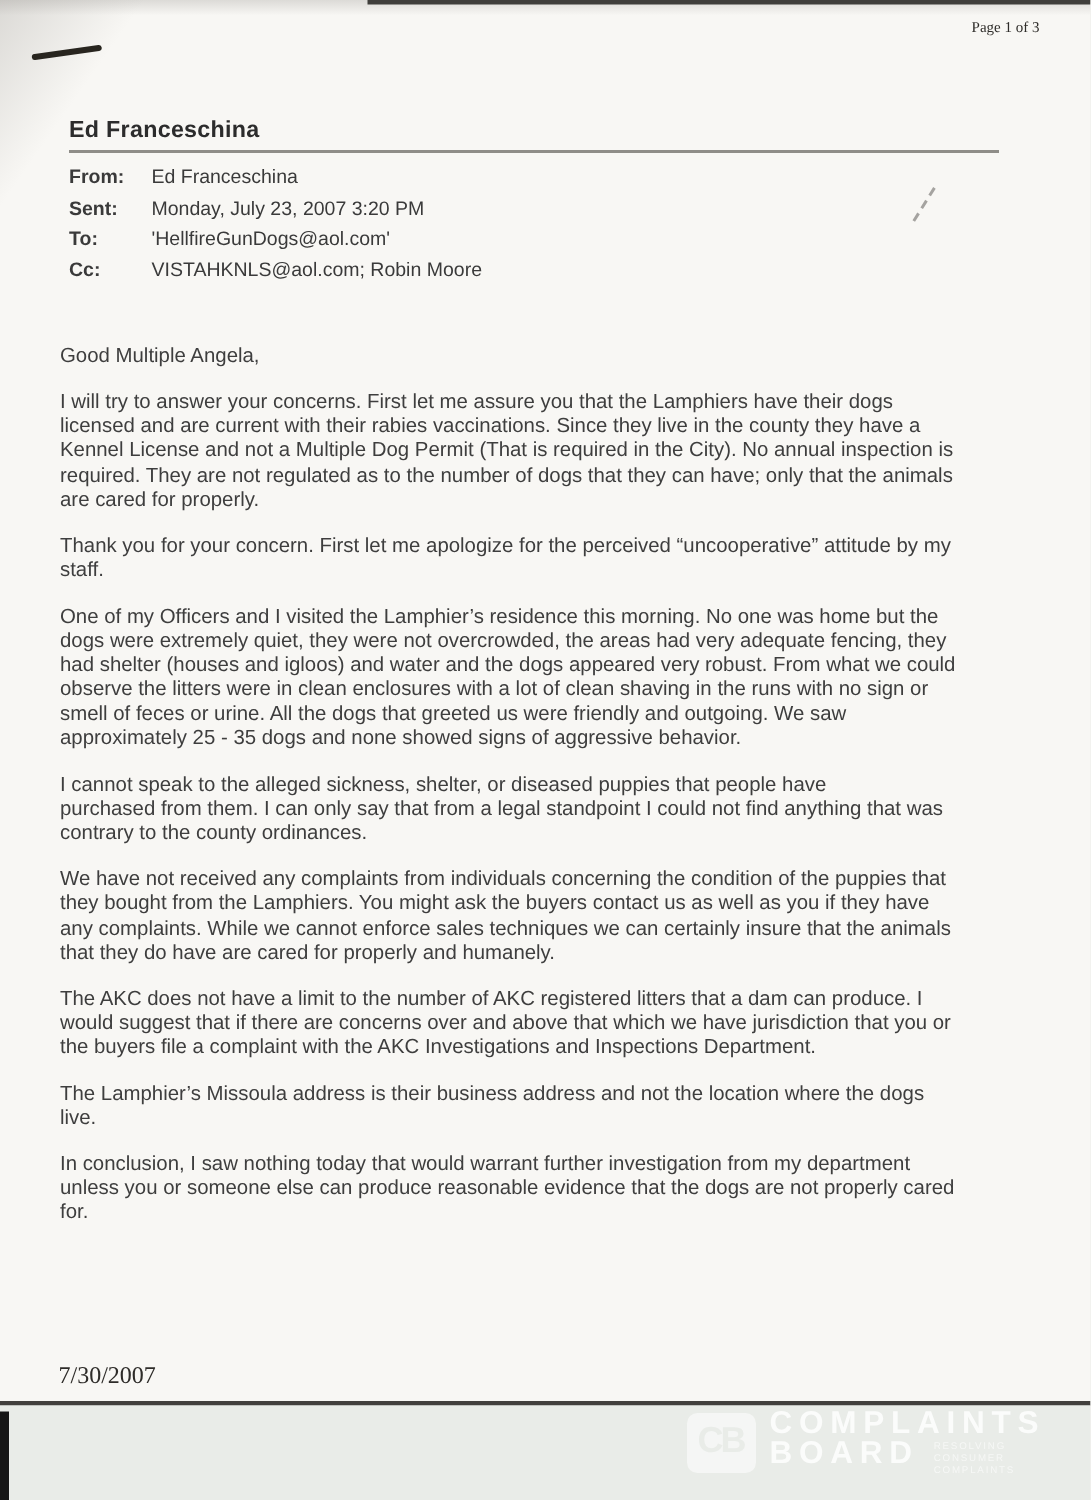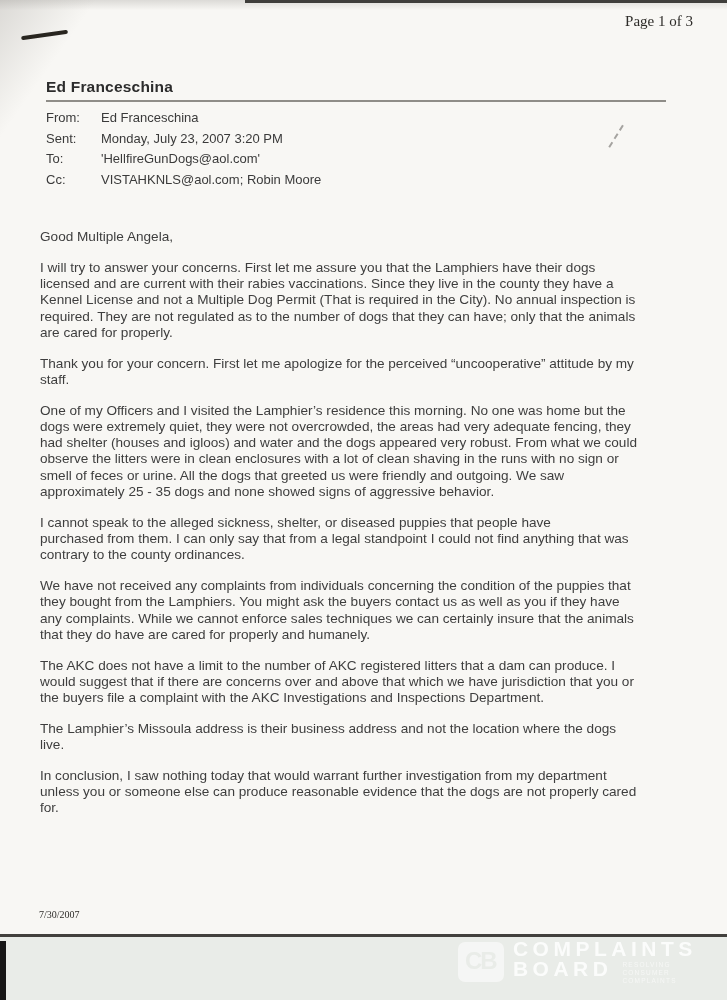--- a/index.html
+++ b/index.html
@@ -30,48 +30,48 @@
   .scribble-mark {
     position:absolute; left:614px; top:127px; width:14px; height:26px;
     border-left:2px dashed #8a8884;
     transform:rotate(32deg);
     opacity:0.75;
   }
   
   .page-number {
     position:absolute; right:34px; top:13px;
     font-family:"Liberation Serif", serif;
-    font-size:15px; color:#2e2c29;
+    font-size:10px; color:#2e2c29;
   }
   .doc-title {
     position:absolute; left:46px; top:78px;
     font-size:15.5px; font-weight:bold; color:#2c2c2c; letter-spacing:0.2px;
   }
   .title-rule {
     position:absolute; left:46px; top:100px; width:620px; height:0;
     border-top:2px solid #8f8d88;
   }
   .mail-headers {
     position:absolute; left:46px; top:111px;
     font-size:13px; color:#3a3a3a;
   }
   .hrow { display:flex; margin-bottom:7px; line-height:13.5px; white-space:nowrap; }
-  .hlabel { width:55px; font-weight:normal; flex:0 0 55px; }
+  .hlabel { width:55px; font-weight:bold; flex:0 0 55px; }
   .hvalue { }
   
   .mail-body {
     position:absolute; left:40px; top:229px; width:664px;
     font-size:13.6px; line-height:16.3px; color:#3e3e3e;
   }
   .mail-body p { margin:0 0 14.4px 0; white-space:pre-line; }
   
   .footer-date {
     position:absolute; left:39px; top:909px;
     font-family:"Liberation Serif", serif;
-    font-size:10px; color:#2e2c29;
+    font-size:16px; color:#2e2c29;
   }
   .page-bottom-edge {
     position:absolute; left:0; top:934px; width:727px; height:3px;
     background:#42403d;
   }
   .scan-bed {
     position:absolute; left:0; top:937px; width:727px; height:63px;
     background:#e9ece8;
   }
   .film-strip {

